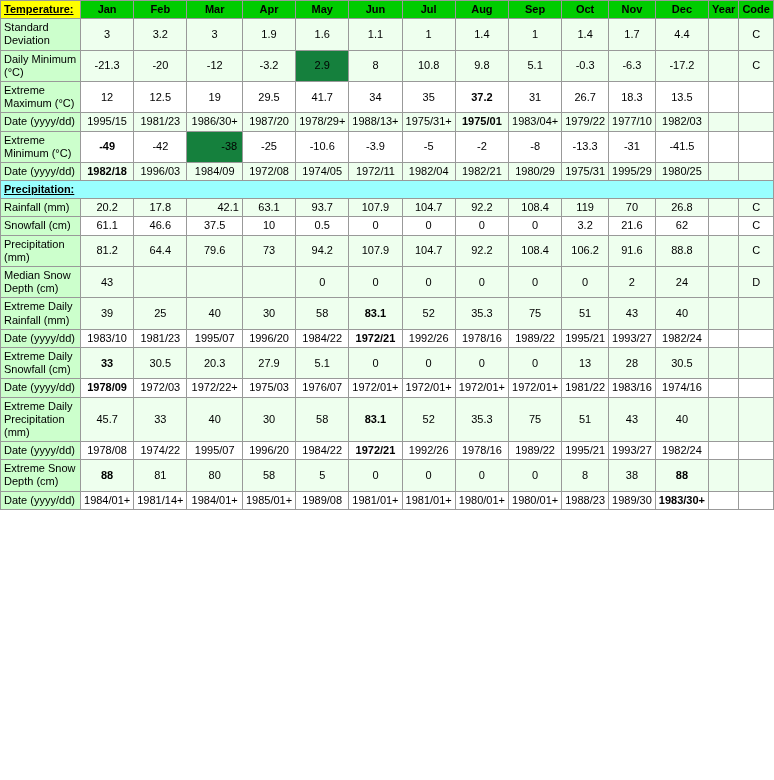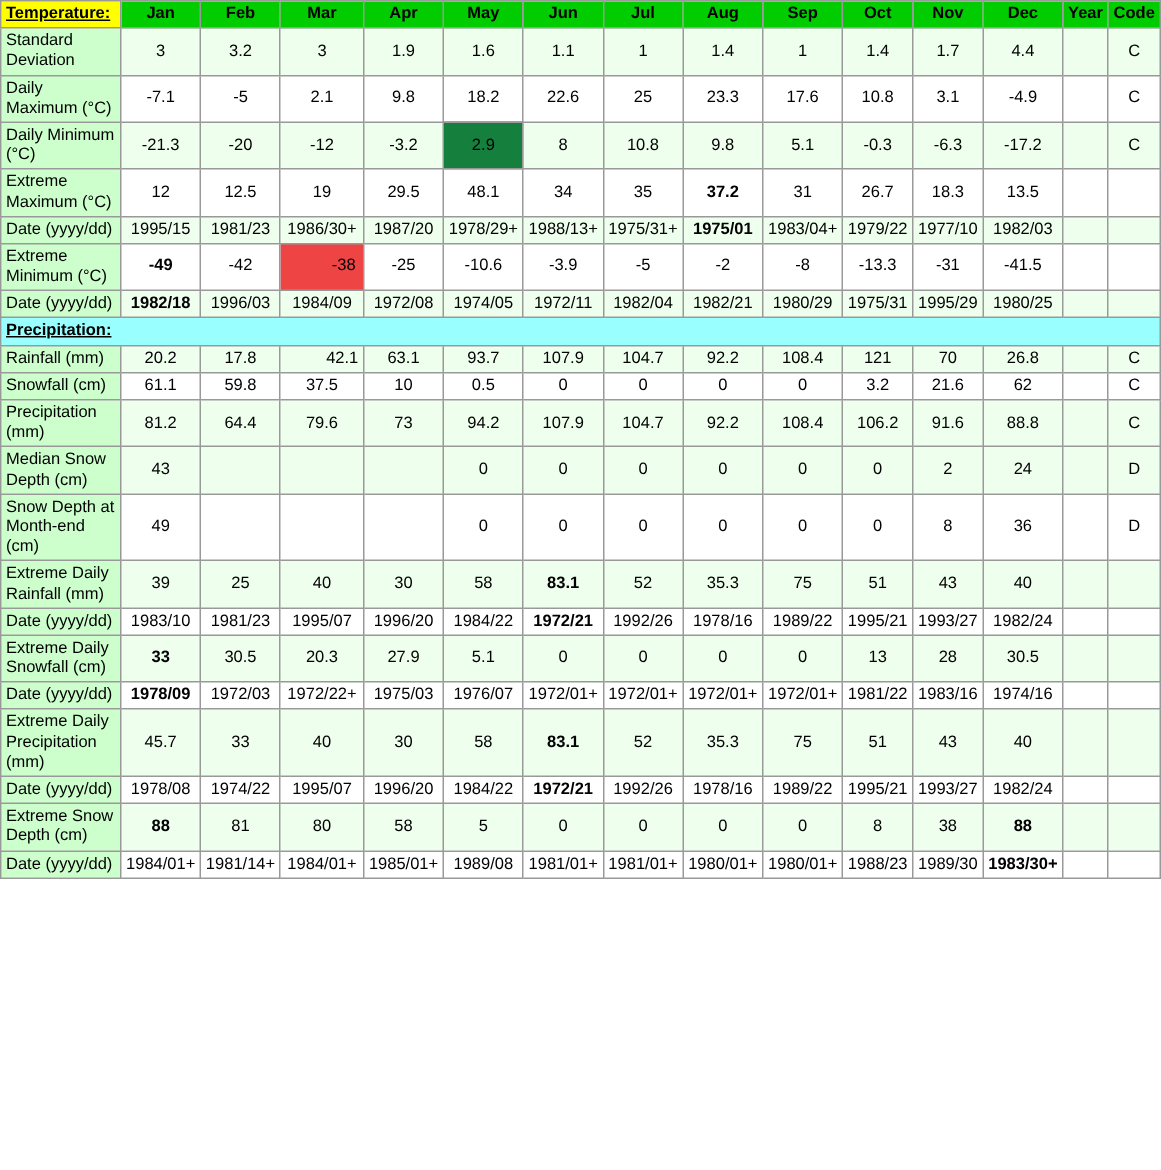--- a/index.html
+++ b/index.html
@@ -60,37 +60,20 @@
         <td style="background: rgb(238, 255, 238);">1</td>
         <td style="background: rgb(238, 255, 238);">1.4</td>
         <td style="background: rgb(238, 255, 238);">1</td>
         <td style="background: rgb(238, 255, 238);">1.4</td>
         <td style="background: rgb(238, 255, 238);">1.7</td>
         <td style="background: rgb(238, 255, 238);">4.4</td>
         <td style="background: rgb(238, 255, 238);"></td>
         <td style="background: rgb(238, 255, 238);">C</td>
       </tr>
       <tr>
-        <td class="label-cell">Daily Maximum (°C)</td>
-        <td style="background: rgb(255, 255, 255);">-7.1</td>
-        <td style="background: rgb(255, 255, 255);">-5</td>
-        <td style="background: rgb(255, 255, 255);">2.1</td>
-        <td style="background: rgb(255, 255, 255);">9.8</td>
-        <td style="background: rgb(255, 255, 255);">18.2</td>
-        <td style="background: rgb(255, 255, 255);">22.6</td>
-        <td style="background: rgb(255, 255, 255);">25</td>
-        <td style="background: rgb(255, 255, 255);">23.3</td>
-        <td style="background: rgb(255, 255, 255);">17.6</td>
-        <td style="background: rgb(255, 255, 255);">10.8</td>
-        <td style="background: rgb(255, 255, 255);">3.1</td>
-        <td style="background: rgb(255, 255, 255);">-4.9</td>
-        <td style="background: rgb(255, 255, 255);"></td>
-        <td style="background: rgb(255, 255, 255);">C</td>
-      </tr>
-      <tr>
         <td class="label-cell">Daily Minimum (°C)</td>
         <td style="background: rgb(238, 255, 238);">-21.3</td>
         <td style="background: rgb(238, 255, 238);">-20</td>
         <td style="background: rgb(238, 255, 238);">-12</td>
         <td style="background: rgb(238, 255, 238);">-3.2</td>
         <td style="background: #15803d;">2.9</td>
         <td style="background: rgb(238, 255, 238);">8</td>
         <td style="background: rgb(238, 255, 238);">10.8</td>
         <td style="background: rgb(238, 255, 238);">9.8</td>
         <td style="background: rgb(238, 255, 238);">5.1</td>
@@ -99,21 +82,21 @@
         <td style="background: rgb(238, 255, 238);">-17.2</td>
         <td style="background: rgb(238, 255, 238);"></td>
         <td style="background: rgb(238, 255, 238);">C</td>
       </tr>
       <tr>
         <td class="label-cell">Extreme Maximum (°C)</td>
         <td style="background: rgb(255, 255, 255);">12</td>
         <td style="background: rgb(255, 255, 255);">12.5</td>
         <td style="background: rgb(255, 255, 255);">19</td>
         <td style="background: rgb(255, 255, 255);">29.5</td>
-        <td style="background: rgb(255, 255, 255);">48.1</td>
+        <td style="background: rgb(255, 255, 255);">41.7</td>
         <td style="background: rgb(255, 255, 255);">34</td>
         <td style="background: rgb(255, 255, 255);">35</td>
         <td style="font-weight: bold; background: rgb(255, 255, 255);">37.2</td>
         <td style="background: rgb(255, 255, 255);">31</td>
         <td style="background: rgb(255, 255, 255);">26.7</td>
         <td style="background: rgb(255, 255, 255);">18.3</td>
         <td style="background: rgb(255, 255, 255);">13.5</td>
         <td style="background: rgb(255, 255, 255);"></td>
         <td style="background: rgb(255, 255, 255);"></td>
       </tr>
@@ -131,21 +114,21 @@
         <td style="background: rgb(238, 255, 238);">1979/22</td>
         <td style="background: rgb(238, 255, 238);">1977/10</td>
         <td style="background: rgb(238, 255, 238);">1982/03</td>
         <td style="background: rgb(238, 255, 238);"></td>
         <td style="background: rgb(238, 255, 238);"></td>
       </tr>
       <tr>
         <td class="label-cell">Extreme Minimum (°C)</td>
         <td style="font-weight: bold; background: rgb(255, 255, 255);">-49</td>
         <td style="background: rgb(255, 255, 255);">-42</td>
-        <td style="background: #ef4444; padding-left: 32px;">-38</td>
+        <td style="background: #15803d; padding-left: 32px;">-38</td>
         <td style="background: rgb(255, 255, 255);">-25</td>
         <td style="background: rgb(255, 255, 255);">-10.6</td>
         <td style="background: rgb(255, 255, 255);">-3.9</td>
         <td style="background: rgb(255, 255, 255);">-5</td>
         <td style="background: rgb(255, 255, 255);">-2</td>
         <td style="background: rgb(255, 255, 255);">-8</td>
         <td style="background: rgb(255, 255, 255);">-13.3</td>
         <td style="background: rgb(255, 255, 255);">-31</td>
         <td style="background: rgb(255, 255, 255);">-41.5</td>
         <td style="background: rgb(255, 255, 255);"></td>
@@ -175,30 +158,30 @@
         <td class="label-cell">Rainfall (mm)</td>
         <td style="background: rgb(238, 255, 238);">20.2</td>
         <td style="background: rgb(238, 255, 238);">17.8</td>
         <td style="background: rgb(238, 255, 238); padding-left: 30px;">42.1</td>
         <td style="background: rgb(238, 255, 238);">63.1</td>
         <td style="background: rgb(238, 255, 238);">93.7</td>
         <td style="background: rgb(238, 255, 238);">107.9</td>
         <td style="background: rgb(238, 255, 238);">104.7</td>
         <td style="background: rgb(238, 255, 238);">92.2</td>
         <td style="background: rgb(238, 255, 238);">108.4</td>
-        <td style="background: rgb(238, 255, 238);">121</td>
+        <td style="background: rgb(238, 255, 238);">119</td>
         <td style="background: rgb(238, 255, 238);">70</td>
         <td style="background: rgb(238, 255, 238);">26.8</td>
         <td style="background: rgb(238, 255, 238);"></td>
         <td style="background: rgb(238, 255, 238);">C</td>
       </tr>
       <tr>
         <td class="label-cell">Snowfall (cm)</td>
         <td style="background: rgb(255, 255, 255);">61.1</td>
-        <td style="background: rgb(255, 255, 255);">59.8</td>
+        <td style="background: rgb(255, 255, 255);">46.6</td>
         <td style="background: rgb(255, 255, 255);">37.5</td>
         <td style="background: rgb(255, 255, 255);">10</td>
         <td style="background: rgb(255, 255, 255);">0.5</td>
         <td style="background: rgb(255, 255, 255);">0</td>
         <td style="background: rgb(255, 255, 255);">0</td>
         <td style="background: rgb(255, 255, 255);">0</td>
         <td style="background: rgb(255, 255, 255);">0</td>
         <td style="background: rgb(255, 255, 255);">3.2</td>
         <td style="background: rgb(255, 255, 255);">21.6</td>
         <td style="background: rgb(255, 255, 255);">62</td>
@@ -233,37 +216,20 @@
         <td style="background: rgb(238, 255, 238);">0</td>
         <td style="background: rgb(238, 255, 238);">0</td>
         <td style="background: rgb(238, 255, 238);">0</td>
         <td style="background: rgb(238, 255, 238);">0</td>
         <td style="background: rgb(238, 255, 238);">2</td>
         <td style="background: rgb(238, 255, 238);">24</td>
         <td style="background: rgb(238, 255, 238);"></td>
         <td style="background: rgb(238, 255, 238);">D</td>
       </tr>
       <tr>
-        <td class="label-cell">Snow Depth at Month-end (cm)</td>
-        <td style="background: rgb(255, 255, 255);">49</td>
-        <td style="background: rgb(255, 255, 255);"></td>
-        <td style="background: rgb(255, 255, 255);"></td>
-        <td style="background: rgb(255, 255, 255);"></td>
-        <td style="background: rgb(255, 255, 255);">0</td>
-        <td style="background: rgb(255, 255, 255);">0</td>
-        <td style="background: rgb(255, 255, 255);">0</td>
-        <td style="background: rgb(255, 255, 255);">0</td>
-        <td style="background: rgb(255, 255, 255);">0</td>
-        <td style="background: rgb(255, 255, 255);">0</td>
-        <td style="background: rgb(255, 255, 255);">8</td>
-        <td style="background: rgb(255, 255, 255);">36</td>
-        <td style="background: rgb(255, 255, 255);"></td>
-        <td style="background: rgb(255, 255, 255);">D</td>
-      </tr>
-      <tr>
         <td class="label-cell">Extreme Daily Rainfall (mm)</td>
         <td style="background: rgb(238, 255, 238);">39</td>
         <td style="background: rgb(238, 255, 238);">25</td>
         <td style="background: rgb(238, 255, 238);">40</td>
         <td style="background: rgb(238, 255, 238);">30</td>
         <td style="background: rgb(238, 255, 238);">58</td>
         <td style="font-weight: bold; background: rgb(238, 255, 238);">83.1</td>
         <td style="background: rgb(238, 255, 238);">52</td>
         <td style="background: rgb(238, 255, 238);">35.3</td>
         <td style="background: rgb(238, 255, 238);">75</td>

